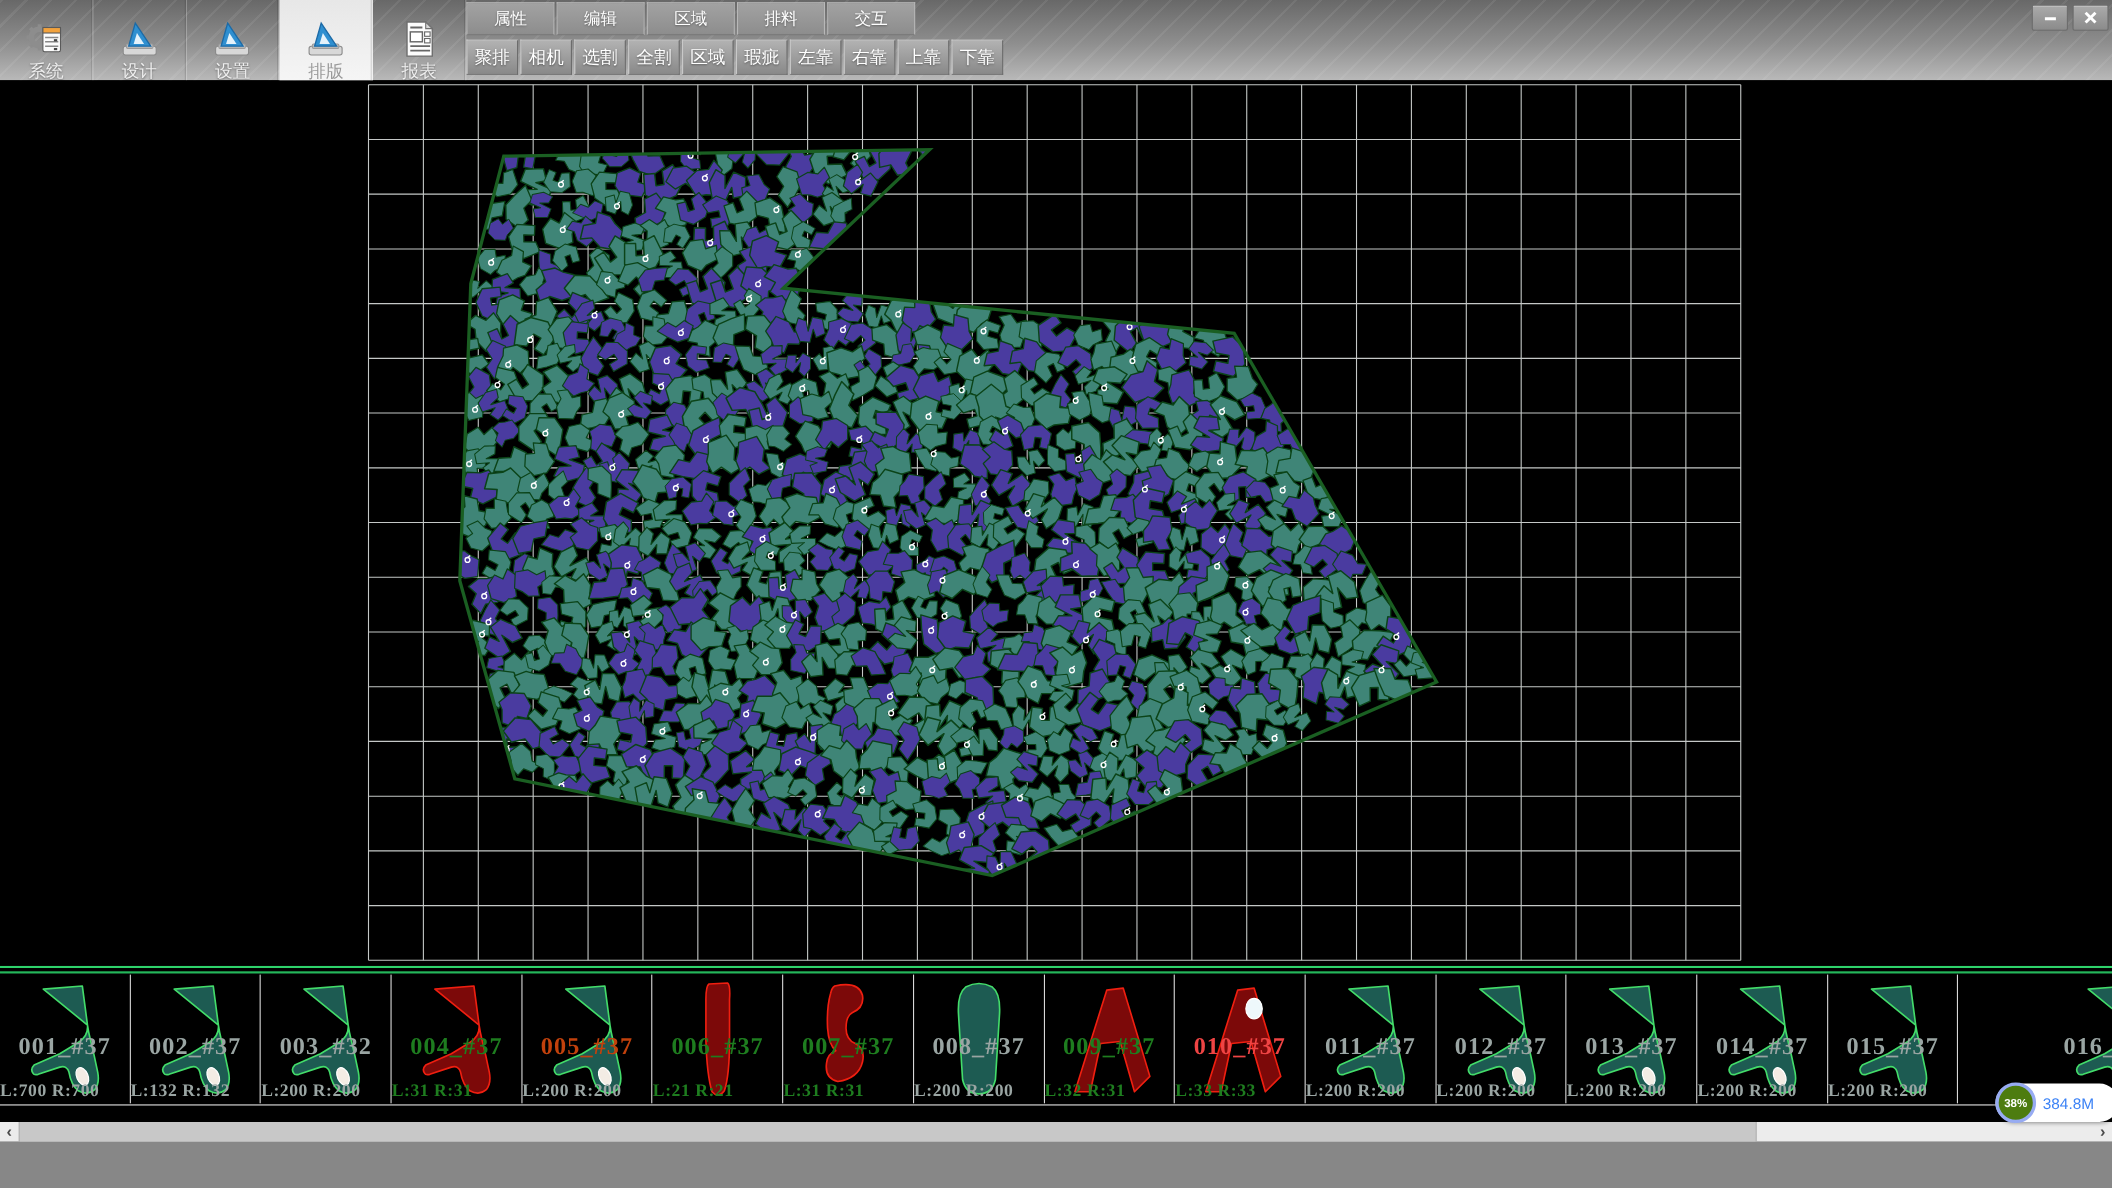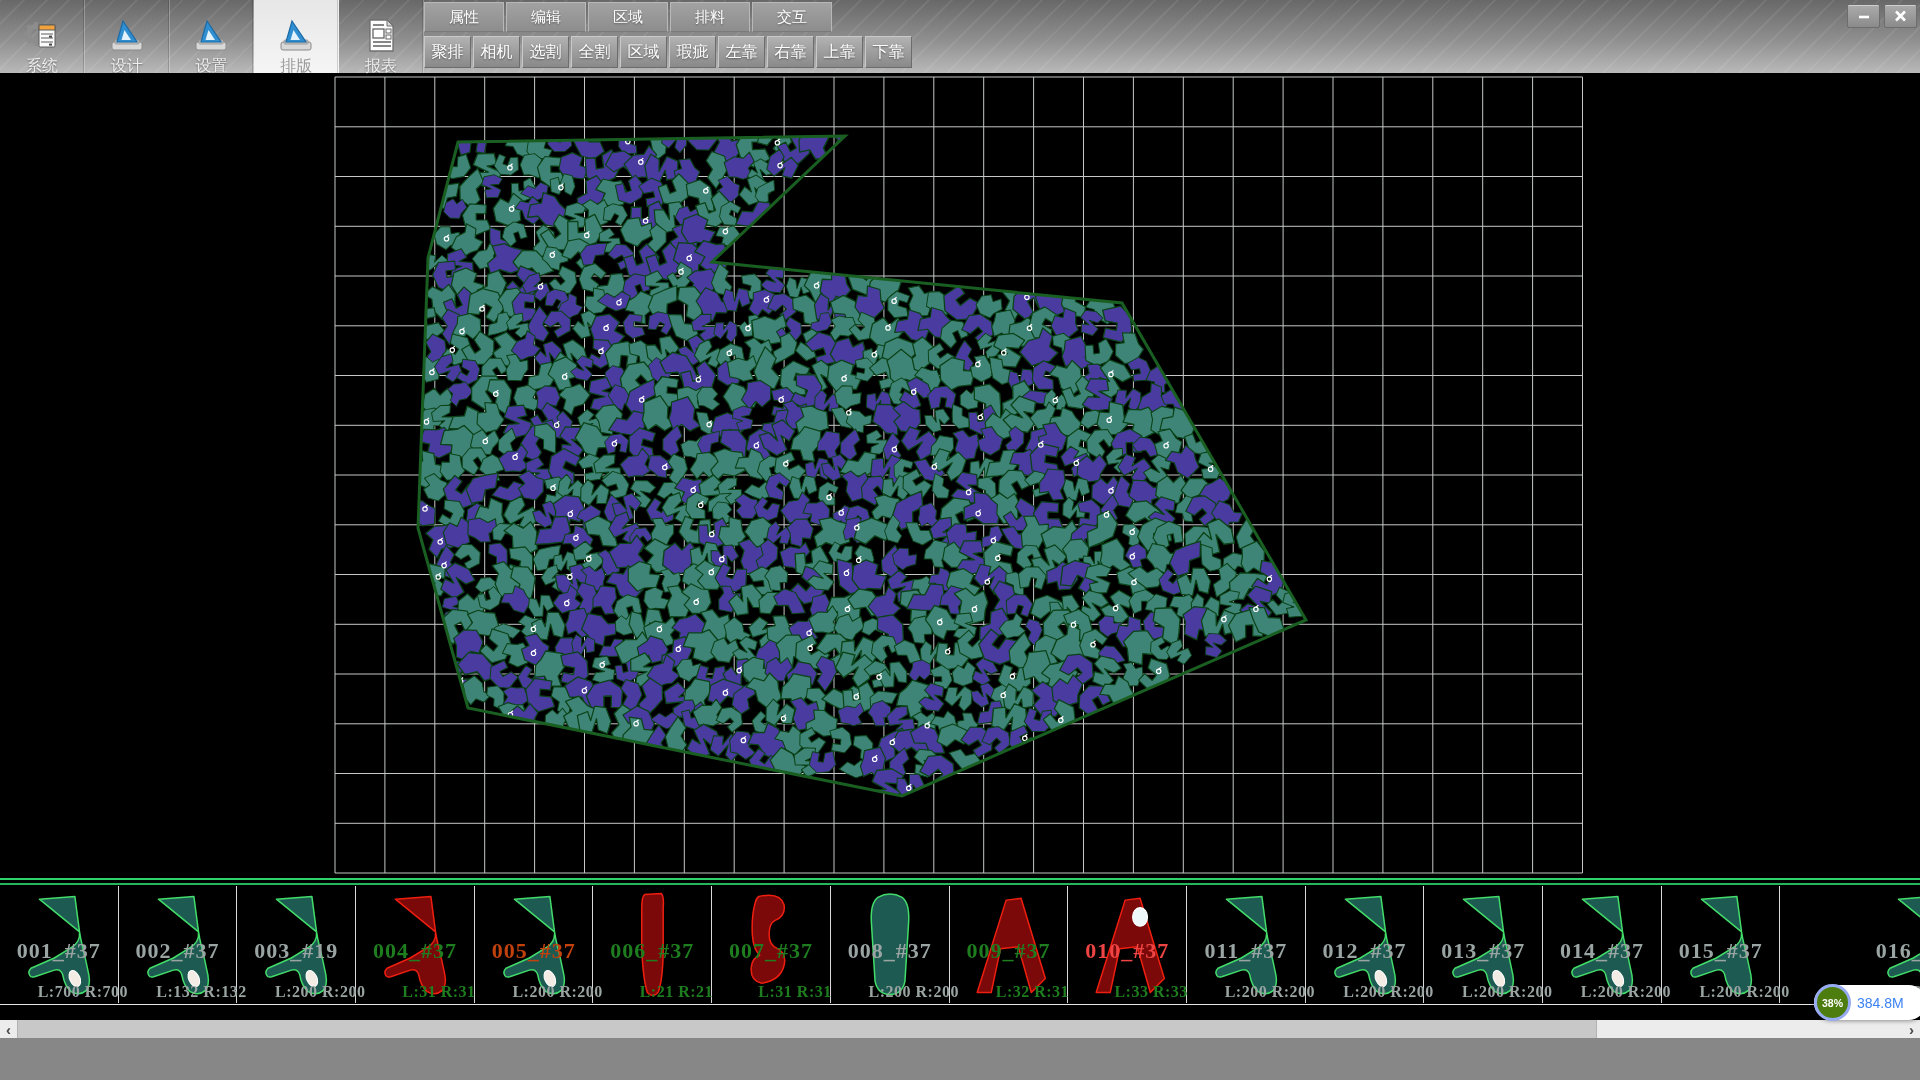--- a/index.html
+++ b/index.html
@@ -40,22 +40,22 @@
 
   
   .strip{position:absolute;left:0;top:878px;width:1920px;height:126px;background:#000;
     border-bottom:1px solid #e6e6e6;overflow:hidden;z-index:2;}
   .strip-green1{position:absolute;left:0;top:0;width:100%;height:2px;background:#2fd36b;}
   .strip-green2{position:absolute;left:0;top:5px;width:100%;height:2px;background:#24b65a;}
   .pcell{position:absolute;top:8px;height:117px;box-sizing:border-box;border-right:1px solid #d9d9d9;cursor:pointer;font-weight:bold;}
   .pcell svg.pshape{position:absolute;left:50%;top:2px;transform:translateX(-50%);height:112px;}
   .pid{position:absolute;top:52px;width:100%;text-align:center;
     font-family:"Liberation Serif","DejaVu Serif",serif;font-size:22px;letter-spacing:1px;}
-  .psize{position:absolute;bottom:2px;width:100%;text-align:center;
-    font-family:"Liberation Serif","DejaVu Serif",serif;font-size:16px;letter-spacing:.5px;padding-left:24px;}
+  .psize{position:absolute;bottom:2px;width:100%;text-align:left;
+    font-family:"Liberation Serif","DejaVu Serif",serif;font-size:16px;letter-spacing:.5px;}
 
   
   .hscroll{position:absolute;left:0;top:1020px;width:1920px;height:18px;background:#ececec;z-index:2;}
   .hthumb{position:absolute;left:17px;top:0;width:1580px;height:18px;background:#c8c8c8;
     border-left:1px solid #b2b2b2;border-right:1px solid #b2b2b2;box-sizing:border-box;}
   .arr{position:absolute;top:0;width:17px;height:18px;display:flex;align-items:center;justify-content:center;
     color:#4a4a4a;font-size:15px;font-weight:bold;cursor:pointer;}
   .arr.left{left:0;} .arr.right{right:0;}
   .footer{position:absolute;left:0;top:1038px;width:1920px;height:42px;background:#878787;z-index:2;}
 
@@ -1283,21 +1283,21 @@
           <ellipse cx="62" cy="97" rx="5.5" ry="9" transform="rotate(-24 62 97)" fill="#f3ece4" stroke="#fff" stroke-width="1.2"></ellipse>
         </svg>
         <div class="pid" style="color:#9aa5a3">002_#37</div>
         <div class="psize" style="color:#9aa5a3">L:132 R:132</div>
       </div>
       <div class="pcell" style="left: 237.4px; width: 118.7px;">
         <svg class="pshape" viewBox="0 0 90 120" width="92" height="118">
           <path d="M24,12 L62,9 L67,47 Q68,58 58,64 L40,75 L15,86 Q11,90 14,94 Q15,96 19,95 L40,88 Q47,86 49,93 Q51,105 58,111 Q67,116 74,110 Q79,104 77,93 Q74,78 70,62 Q68,54 67,47 Z" fill="#1d5b52" stroke="#43dc6a" stroke-width="1.6" stroke-linejoin="round"></path>
           <ellipse cx="62" cy="97" rx="5.5" ry="9" transform="rotate(-24 62 97)" fill="#f3ece4" stroke="#fff" stroke-width="1.2"></ellipse>
         </svg>
-        <div class="pid" style="color:#9aa5a3">003_#19</div>
+        <div class="pid" style="color:#9aa5a3">003_#32</div>
         <div class="psize" style="color:#9aa5a3">L:200 R:200</div>
       </div>
       <div class="pcell" style="left: 356.1px; width: 118.7px;">
         <svg class="pshape" viewBox="0 0 90 120" width="92" height="118">
           <path d="M24,12 L62,9 L67,47 Q68,58 58,64 L40,75 L15,86 Q11,90 14,94 Q15,96 19,95 L40,88 Q47,86 49,93 Q51,105 58,111 Q67,116 74,110 Q79,104 77,93 Q74,78 70,62 Q68,54 67,47 Z" fill="#7c0909" stroke="#ef1f10" stroke-width="1.6" stroke-linejoin="round"></path>
         </svg>
         <div class="pid" style="color:#1e7d1f">004_#37</div>
         <div class="psize" style="color:#1e7d1f">L:31 R:31</div>
       </div>
       <div class="pcell" style="left: 474.8px; width: 118.7px;">

